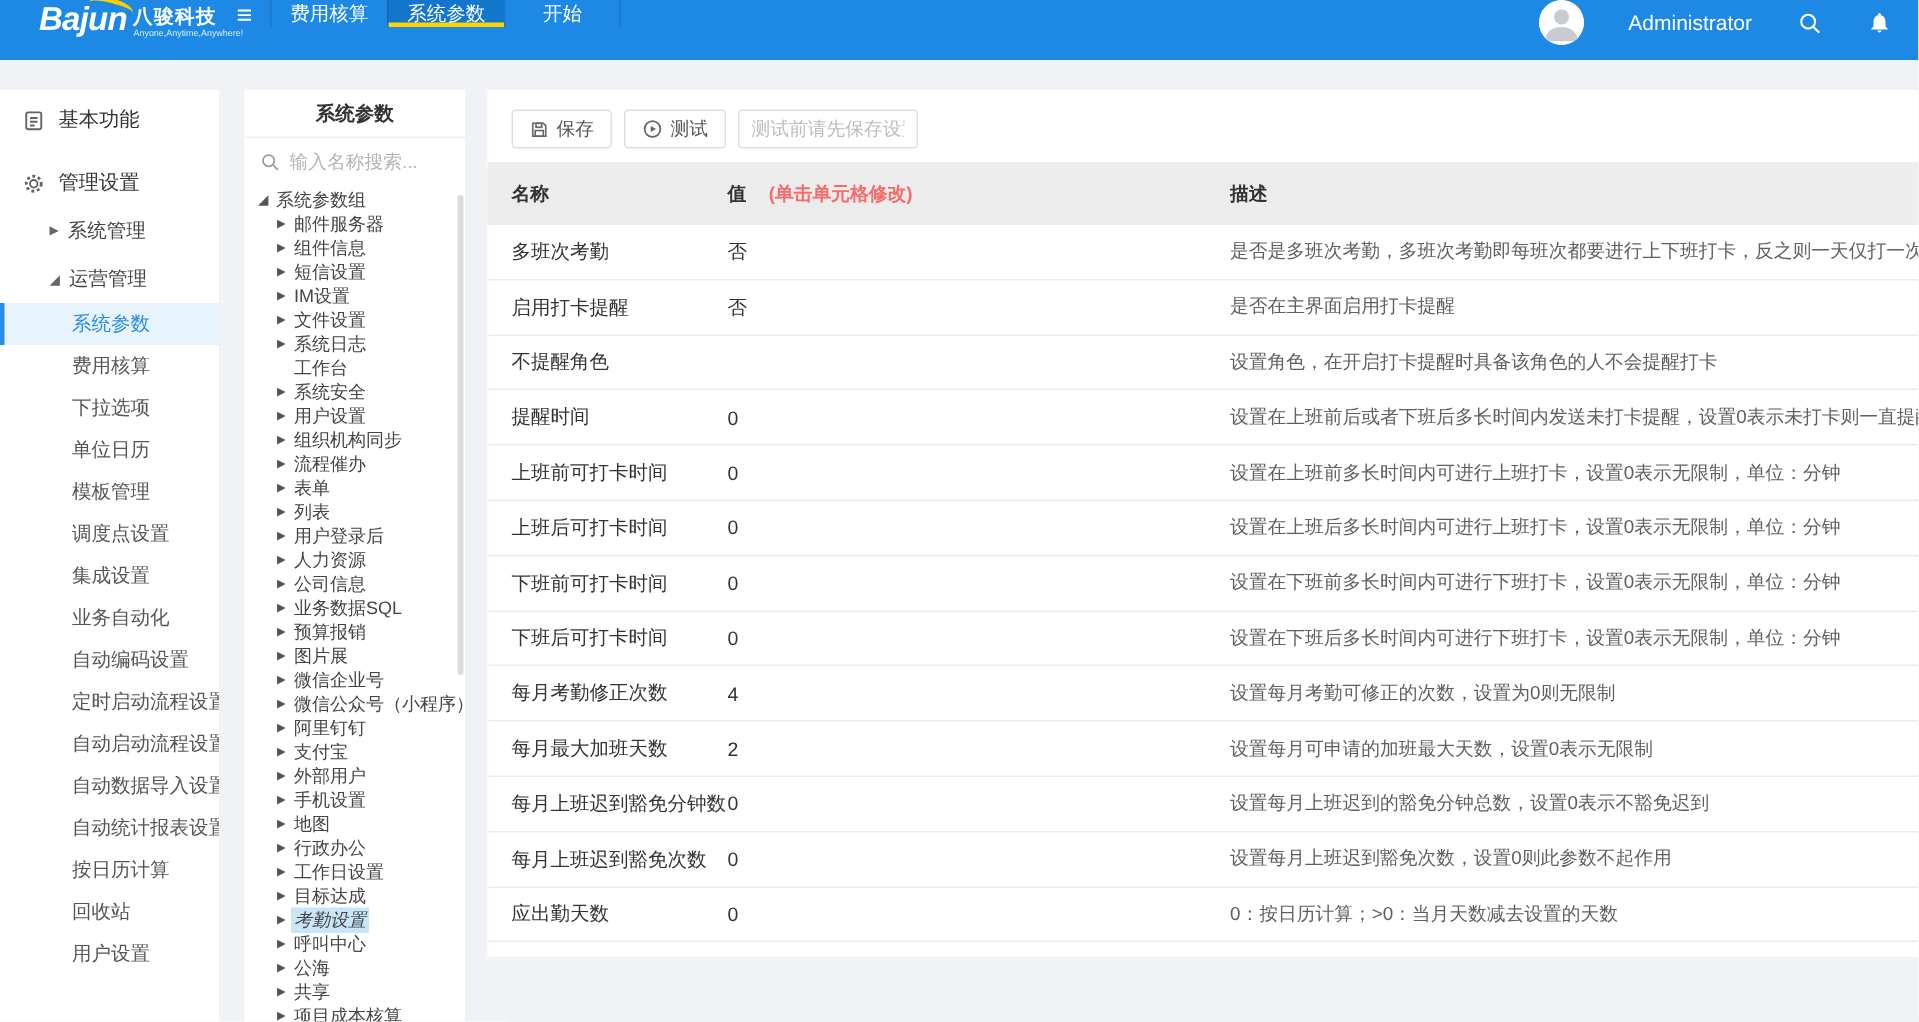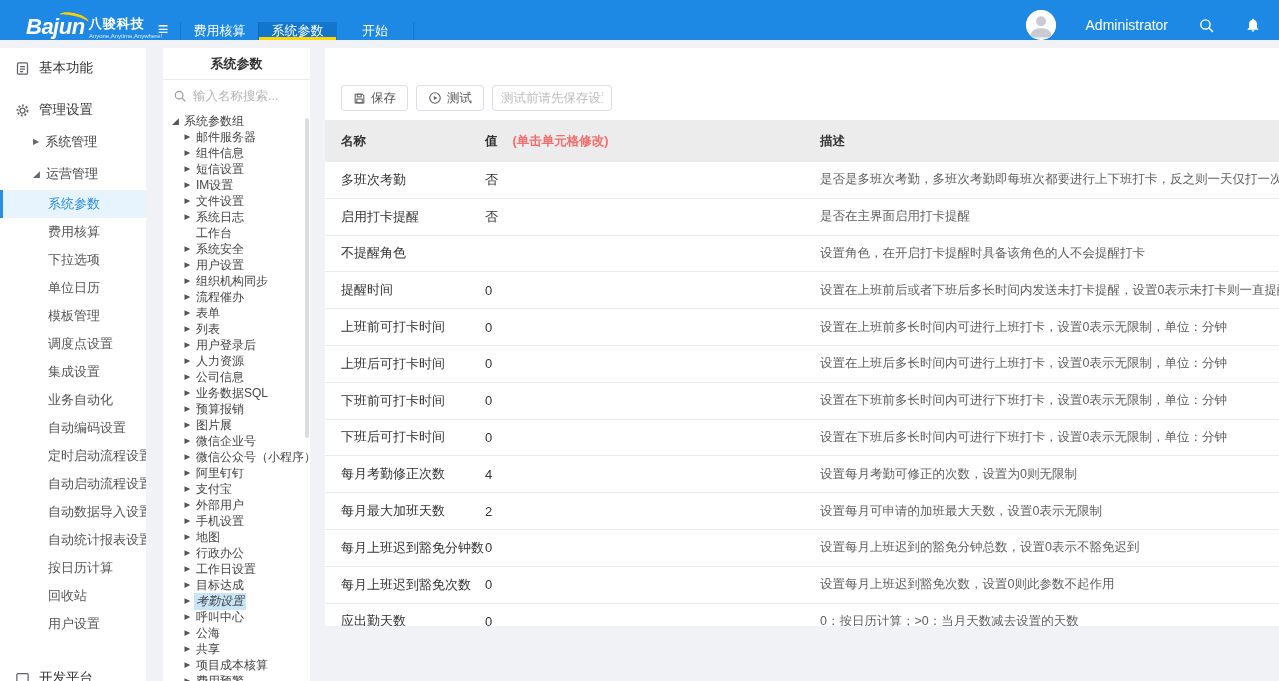--- a/index.html
+++ b/index.html
@@ -1,40 +1,40 @@
 <!DOCTYPE html>
 <html><head>
 <meta charset="utf-8">
 <style>
   * { box-sizing: border-box; margin: 0; padding: 0; }
   html,body { width:1279px; height:681px; overflow:hidden; }
   body { font-family:"Liberation Sans","DejaVu Sans",sans-serif; background:#f0f2f5; }
 
   
-  .header { height:40px; background:#1d89e4; display:flex; align-items:flex-end; color:#fff; position:relative; }
+  .header { height:40px; background:#1d89e4; display:flex; align-items:flex-start; color:#fff; position:relative; }
   .logo { display:flex; align-items:center; padding-left:26px; width:146px; flex:none; }
   .brand-wrap { position:relative; }
   .brand { font-style:italic; font-weight:bold; font-size:22px; letter-spacing:-0.5px; line-height:1; }
   .swoosh { position:absolute; top:-3px; right:-4px; width:30px; height:12px; border-top:3px solid #ffce00; border-radius:50%; transform:rotate(14deg); }
   .brand-cn-wrap { margin-left:4px; padding-top:2px; }
   .brand-cn { display:block; font-size:13px; font-weight:bold; letter-spacing:1px; }
   .tagline { display:block; font-size:7px; color:rgba(255,255,255,.85); transform:scale(.85); transform-origin:left top; white-space:nowrap; }
   .hamburger { width:34px; display:flex; align-items:center; justify-content:center; font-size:18px; cursor:pointer; }
   .tabs { display:flex; }
   .tab { width:78px; display:flex; align-items:center; justify-content:center; font-size:13px; cursor:pointer; position:relative; border-left:1px solid rgba(0,0,0,.12); }
   .tab:last-child { border-right:1px solid rgba(0,0,0,.12); }
   .tab.active { background:#1376cd; }
   .tab.active::after { content:""; position:absolute; left:0; right:0; bottom:0; height:3px; background:#ffd400; }
   .header-right { margin-left:auto; display:flex; align-items:center; gap:30px; padding-right:18px; }
   .avatar { width:30px; height:30px; border-radius:50%; background:#fff; overflow:hidden; flex:none; cursor:pointer; }
   .admin-name { font-size:14px; cursor:pointer; }
   .hdr-icon { display:flex; align-items:center; cursor:pointer; }
 
   
-  .content { display:flex; align-items:flex-start; padding-top:8px; height:641px; }
+  .content { display:flex; align-items:flex-start; padding-top:20px; height:641px; }
   .sidebar { width:146px; height:633px; background:#fff; position:relative; overflow:hidden; flex:none; padding-top:4px; }
   .tree-panel { width:147px; height:633px; background:#fff; margin-left:17px; flex:none; position:relative; overflow:hidden; }
   .main { flex:1; margin-left:15px; background:#fff; height:578px; overflow:hidden; }
 
   
   .sb-section { height:32px; display:flex; align-items:center; gap:9px; padding-left:15px; font-size:13.5px; color:#333; cursor:pointer; }
   .sb-section + .sb-section-gap { height:10px; }
   .sb-group { height:32px; display:flex; align-items:center; gap:6px; padding-left:33px; font-size:13px; color:#444; cursor:pointer; }
   .caret { font-size:8px; color:#666; line-height:1; }
   .caret.open { font-size:9px; }
@@ -50,21 +50,21 @@
   .tree { padding:2px 0 0 6px; font-size:12px; color:#444; }
   .tree-row { height:16px; display:flex; align-items:center; cursor:pointer; white-space:nowrap; }
   .tree-caret { width:13px; flex:none; text-align:center; font-size:7.5px; color:#555; line-height:1; }
   .tree-caret.open { font-size:9px; }
   .tree-children .tree-row { padding-left:12px; }
   .tree-label { padding:0 2px; }
   .tree-label.selected { background:#c9e6f9;font-style:italic; }
   .tree-scrollbar { position:absolute; right:1px; top:70px; width:4px; height:320px; background:#dcdcdc; border-radius:2px; }
 
   
-  .toolbar { display:flex; align-items:center; gap:8px; padding:13px 16px 9px;margin-top:24px; }
+  .toolbar { display:flex; align-items:center; gap:8px; padding:13px 16px 9px; }
   .btn { height:26px; display:inline-flex; align-items:center; gap:5px; border:1px solid #dcdfe6; border-radius:3px; background:#fff; padding:0 11px; font-size:12.5px; color:#555; cursor:pointer; font-family:inherit; }
   .toolbar-input { height:26px; width:120px; border:1px solid #dcdfe6; border-radius:3px; padding:0 8px; font-size:12.5px; color:#333; outline:none; font-family:inherit; }
   .toolbar-input::placeholder { color:#bdbdbd; }
 
   
   .grid-header { display:grid; grid-template-columns:160px 335px 1fr; height:42px; align-items:center; background:#ececec; font-size:12.5px; font-weight:bold; color:#333; }
   .grid-header .cell-name { padding-left:16px; }
   .hint { color:#f56c6c; margin-left:15px; }
   .grid-row { display:grid; grid-template-columns:160px 335px 1fr; height:36.8px; align-items:center; border-bottom:1px solid #ebebeb; font-size:13px; color:#333; }
   .grid-row .cell-name { padding-left:16px; }

